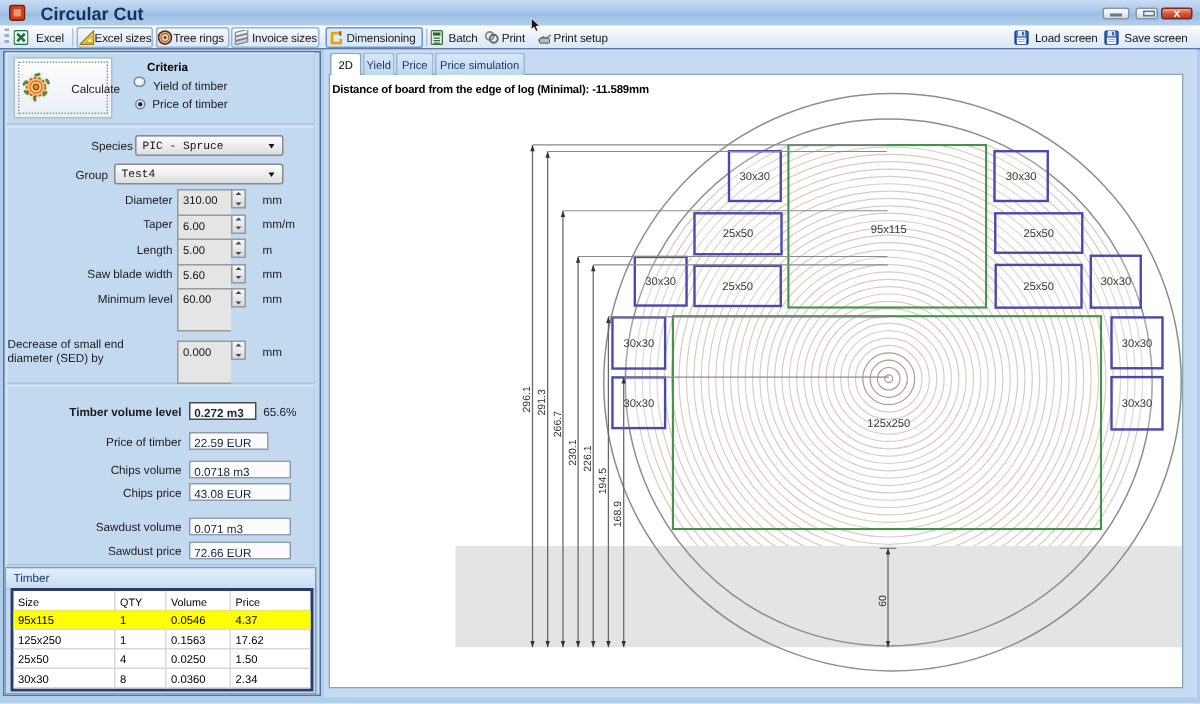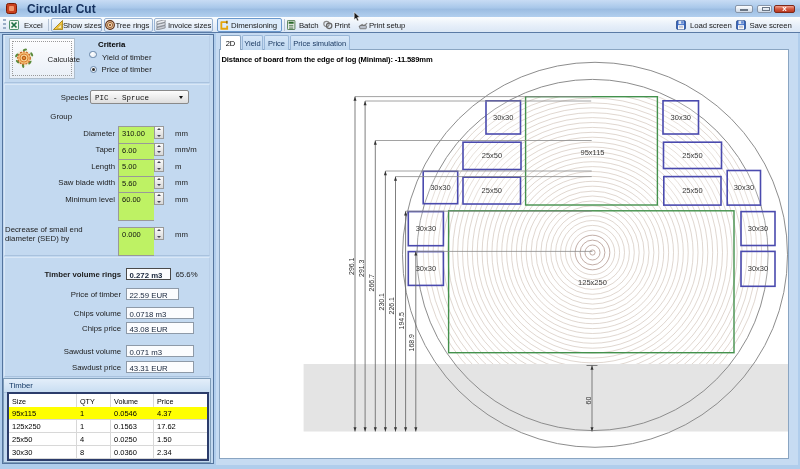--- a/index.html
+++ b/index.html
@@ -30,21 +30,21 @@
 .calc { position:absolute; background:linear-gradient(180deg,#fdfdfe,#e9eff7);
   border:1px solid #aebecd; outline:1px dotted #9a9a9a; outline-offset:-4px; color:#222; }
 .radio { position:absolute; width:7.5px; height:7.5px; border-radius:50%; border:1px solid #6a87a8;
   background:radial-gradient(circle at 35% 30%,#fff,#dde6ef); }
 .radio.sel::after { content:""; position:absolute; left:1.6px; top:1.6px; width:3.2px; height:3.2px;
   border-radius:50%; background:#2a2a2a; }
 .rlab { position:absolute; color:#1c1c1c; }
 .dd { position:absolute; height:14.5px; background:linear-gradient(180deg,#fdfdfd,#dedede); border:1px solid #8a8a8a; border-radius:2px; color:#111; font-size:7.5px; }
 .dd span { position:absolute; left:4px; top:3px;font-family:Liberation Mono, monospace; }
 .dd i { position:absolute; right:5px; top:5.5px; border:2.6px solid transparent; border-top:3.4px solid #111; }
-.field { position:absolute; height:29px; background:#bef264; border:1px solid #999; border-right:none; color:#111; padding:2px 0 0 3px; font-size:7.5px; }
+.field { position:absolute; height:29px; background:#e5e5e5; border:1px solid #999; border-right:none; color:#111; padding:2px 0 0 3px; font-size:7.5px; }
 .spin { position:absolute; width:10px; height:13px; border:1px solid #999; background:linear-gradient(180deg,#fafafa,#d8d8d8); }
 .spin i { position:absolute; left:2.2px; border:2.2px solid transparent; }
 .spin i.up { top:1.2px; border-bottom:2.8px solid #445; border-top:none; }
 .spin i.dn { bottom:1.2px; border-top:2.8px solid #445; border-bottom:none; }
 .ofield { position:absolute; height:12px; background:#fbfcfe; border:1px solid #8e9aa8; color:#16243a; padding:2px 0 0 3px; }
 .tgrp { position:absolute; border:1px solid #7f9db9; background:#c3d9f0; }
 .thead { height:14px; background:linear-gradient(180deg,#e3eefa,#c9def2); color:#163a66; padding:2px 0 0 5px;
   border-bottom:1px solid #aac4e0; }
 .ttable { position:absolute; background:#fff; border:2px solid #2b3c6b; font-size:7.5px; }
 .trow { position:absolute; left:0; width:100%; height:13.3px; border-bottom:1px solid #d8d8d8; }
@@ -83,21 +83,21 @@
       <rect x="0.5" y="0.5" width="11" height="11" rx="1.5" fill="#eef6ee" stroke="#1e7145"></rect>
       <path d="M3 3 L9 9 M9 3 L3 9" stroke="#1e7145" stroke-width="2"></path>
     </svg>
     <span class="ttxt" style="left:24px">Excel</span>
     <div class="tsep" style="left:47.5px"></div>
     <div class="tbx" style="left:51px;width:51px"></div>
     <svg class="ticon" style="left:52.5px" width="10" height="10" viewBox="0 0 12 12">
       <polygon points="0.5,11.5 11.5,11.5 11.5,0.5" fill="#f6c73a" stroke="#9a7a10"></polygon>
       <polygon points="5,10 10,10 10,5" fill="#fdf3d0" stroke="#c09a20" stroke-width="0.7"></polygon>
     </svg>
-    <span class="ttxt" style="left:63px">Show sizes</span>
+    <span class="ttxt" style="left:63px">Excel sizes</span>
     <div class="tbx" style="left:103.5px;width:49.5px"></div>
     <svg class="ticon" style="left:104.5px" width="10" height="10" viewBox="0 0 12 12">
       <circle cx="6" cy="6" r="5.2" fill="#e8d2b0" stroke="#5e2d14" stroke-width="1.4"></circle>
       <circle cx="6" cy="6" r="3.2" fill="none" stroke="#a05a28" stroke-width="1"></circle>
       <circle cx="6" cy="6" r="1.2" fill="#7a3a18"></circle>
     </svg>
     <span class="ttxt" style="left:115.5px">Tree rings</span>
     <div class="tbx" style="left:154px;width:59px"></div>
     <svg class="ticon" style="left:155.5px" width="10" height="10" viewBox="0 0 12 12">
       <path d="M1,9 L11,6.5 L11,9.5 L1,12 z" fill="#c8ccd4" stroke="#70747c" stroke-width="0.8"></path>
@@ -172,20 +172,24 @@
     <div class="radio" style="left:89px;top:50.8px"></div>
     <div class="radio sel" style="left:89.5px;top:65.6px"></div>
     <div class="rlab" style="left:102px;top:53px">Yield of timber</div>
     <div class="rlab" style="left:101.5px;top:65.3px">Price of timber</div>
     <div class="lab" style="right:126.5px;top:92.5px">Species</div>
     <div class="dd" style="left:90px;top:89.5px;width:98.5px">
       <span>PIC - Spruce</span>
       <i></i>
     </div>
     <div class="lab" style="right:143px;top:112px">Group</div>
+    <div class="dd" style="left:76px;top:108.5px;width:112.5px">
+      <span>Test4</span>
+      <i></i>
+    </div>
     <div class="lab" style="right:100px;top:128.5px">Diameter</div>
     <div class="field" style="left:118px;top:126px;width:36px">310.00</div>
     <div class="spin" style="left:154px;top:126px">
       <i class="up"></i>
       <i class="dn"></i>
     </div>
     <div class="unit" style="left:175px;top:128.5px">mm</div>
     <div class="lab" style="right:100px;top:145.0px">Taper</div>
     <div class="field" style="left:118px;top:142.5px;width:36px">6.00</div>
     <div class="spin" style="left:154px;top:142.5px">
@@ -214,33 +218,33 @@
       <i class="dn"></i>
     </div>
     <div class="unit" style="left:175px;top:194.5px">mm</div>
     <div class="lab" style="right:100px;top:225px;width:110px;line-height:9px;">Decrease of small end<br>diameter (SED) by</div>
     <div class="field" style="left:118px;top:227px;width:36px">0.000</div>
     <div class="spin" style="left:154px;top:227px">
       <i class="up"></i>
       <i class="dn"></i>
     </div>
     <div class="unit" style="left:175px;top:229.5px">mm</div>
-    <div class="lab b" style="right:94px;top:270px">Timber volume rings</div>
+    <div class="lab b" style="right:94px;top:270px">Timber volume level</div>
     <div class="ofield b" style="left:125.5px;top:268px;width:45px;height:12px;border:1.3px solid #4a4a4a;padding-top:1.5px">0.272 m3</div>
     <div class="lab" style="left:175.5px;top:270px">65.6%</div>
     <div class="lab" style="right:94px;top:289.5px">Price of timber</div>
     <div class="ofield" style="left:125.5px;top:287.5px;width:53px">22.59 EUR</div>
     <div class="lab" style="right:94px;top:308.6px">Chips volume</div>
     <div class="ofield" style="left:125.5px;top:306.6px;width:68.5px">0.0718 m3</div>
     <div class="lab" style="right:94px;top:324.4px">Chips price</div>
     <div class="ofield" style="left:125.5px;top:322.4px;width:68.5px">43.08 EUR</div>
     <div class="lab" style="right:94px;top:346.6px">Sawdust volume</div>
     <div class="ofield" style="left:125.5px;top:344.6px;width:68.5px">0.071 m3</div>
     <div class="lab" style="right:94px;top:362.7px">Sawdust price</div>
-    <div class="ofield" style="left:125.5px;top:360.7px;width:68.5px">43.31 EUR</div>
+    <div class="ofield" style="left:125.5px;top:360.7px;width:68.5px">72.66 EUR</div>
     <div class="tgrp" style="left:3px;top:378px;width:208px;height:85px">
       <div class="thead">Timber</div>
     </div>
     <div class="ttable" style="left:7px;top:392px;width:202px;height:69px">
       <i class="cl" style="left:67px"></i>
       <i class="cl" style="left:101px"></i>
       <i class="cl" style="left:144px"></i>
       <div class="trow th" style="top:0px">
         <span style="left:3px">Size</span>
         <span style="left:71px">QTY</span>

